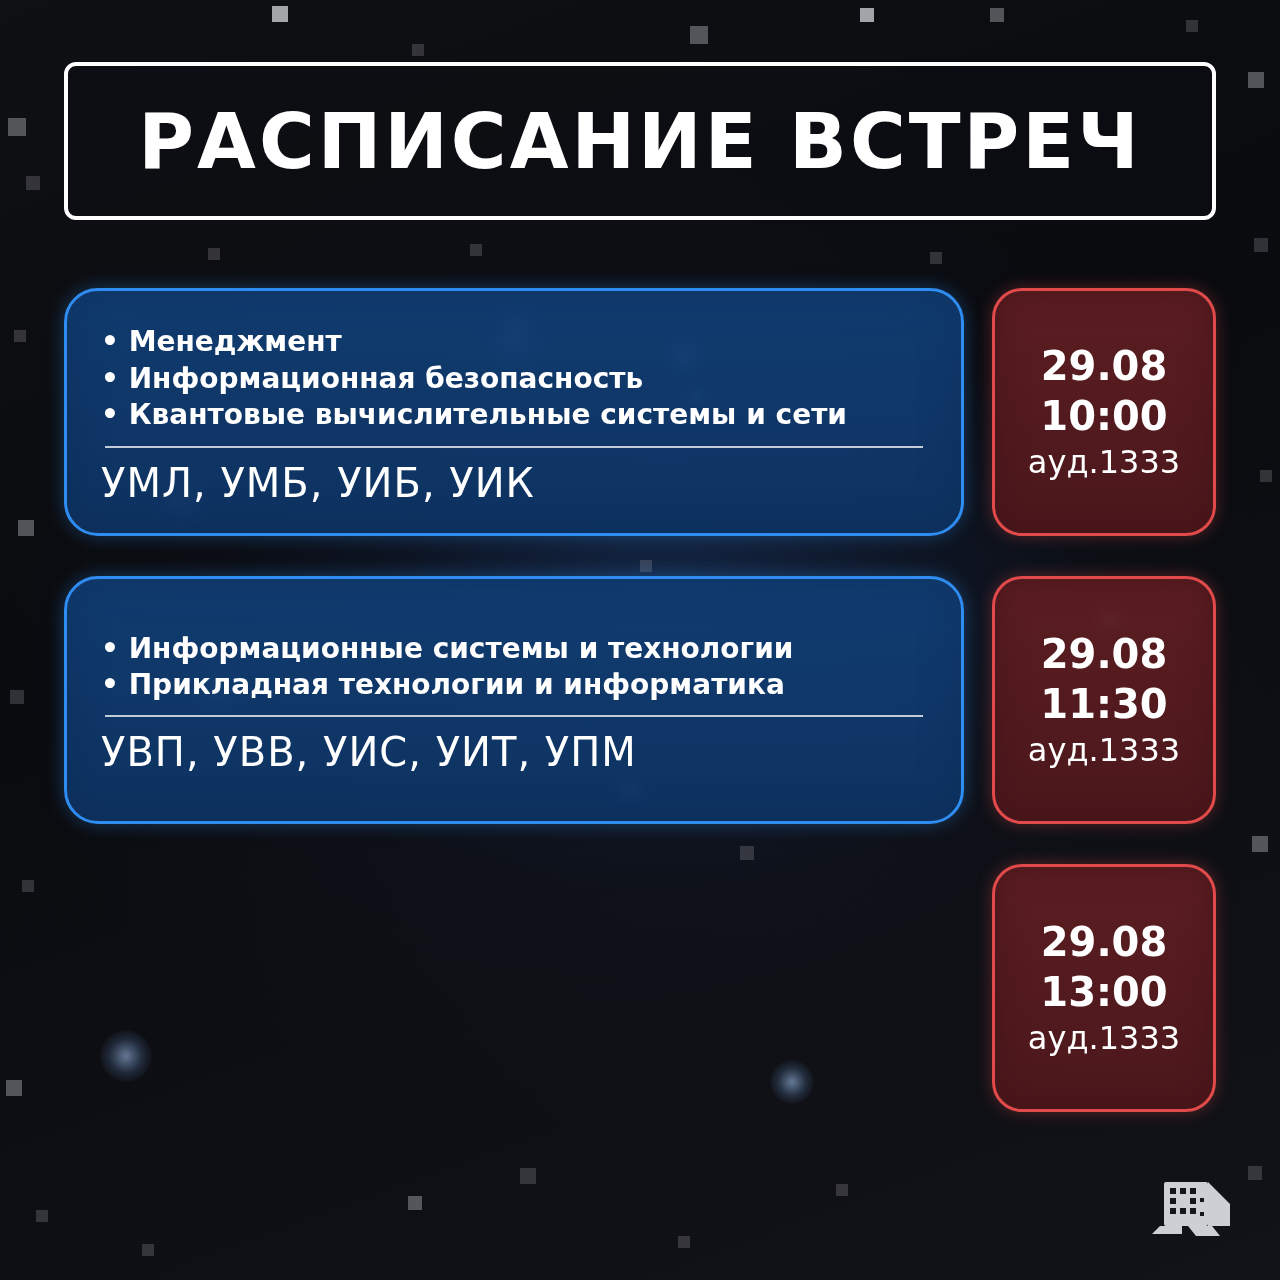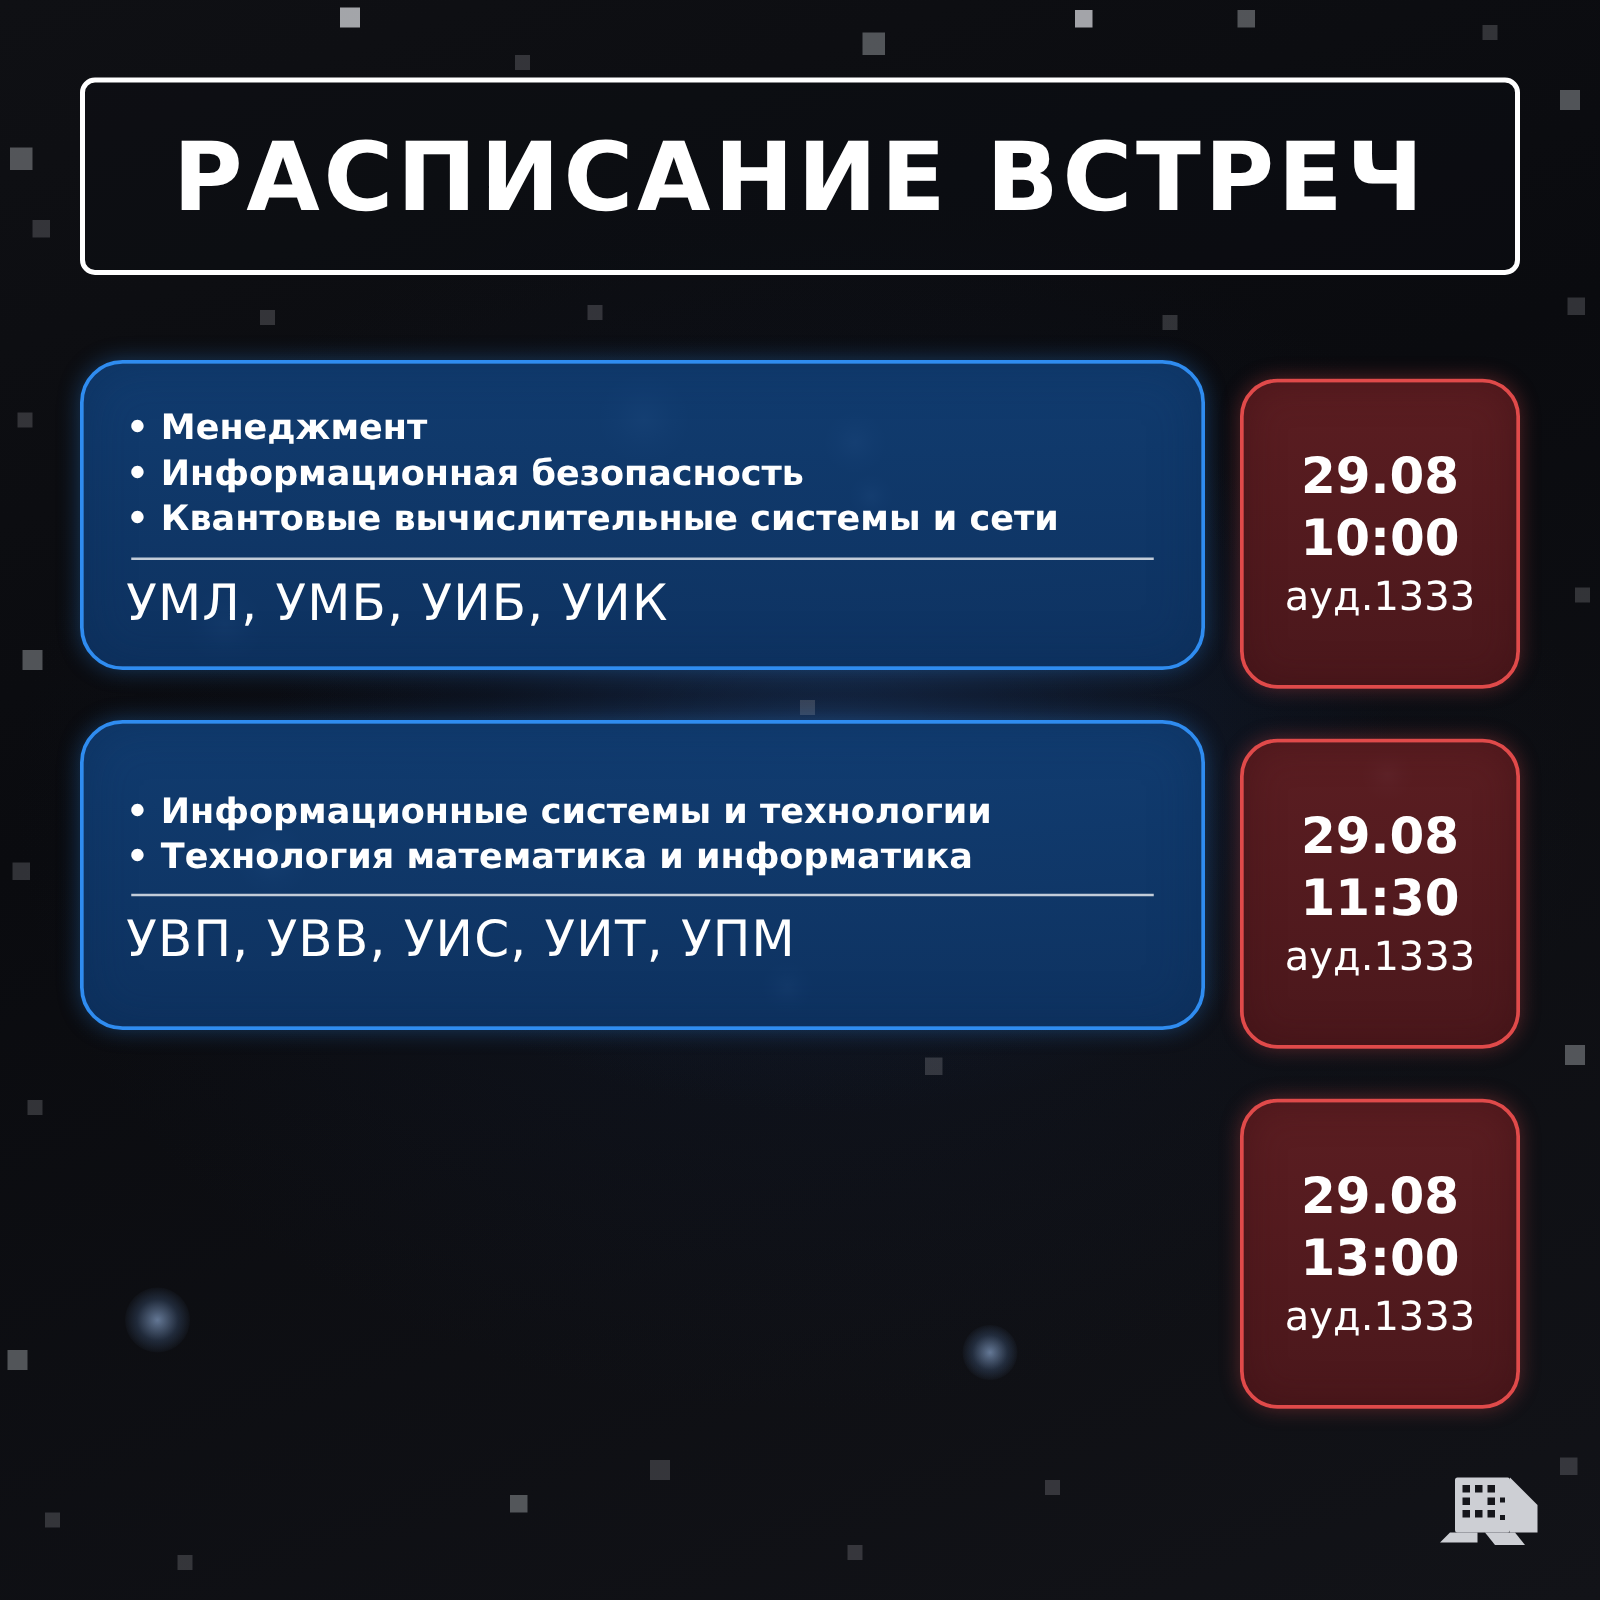--- a/index.html
+++ b/index.html
@@ -115,21 +115,21 @@
   .groups {
     color: #ffffff;
     font-size: 40px;
     letter-spacing: 1px;
     font-family: "DejaVu Sans", sans-serif;
   }
 
   .time-card {
     position: absolute;
     left: 992px;
-    top: 15px;
+    top: 0;
     width: 224px;
     height: 248px;
     box-sizing: border-box;
     border: 3px solid #e04a4a;
     border-radius: 30px;
     background: linear-gradient(180deg, rgba(95,30,34,0.95) 0%, rgba(78,24,28,0.95) 100%);
     box-shadow: 0 0 16px rgba(224,74,74,0.35), inset 0 0 30px rgba(60,15,20,0.5);
     display: flex;
     flex-direction: column;
     align-items: center;
@@ -228,21 +228,21 @@
         <div class="date">29.08</div>
         <div class="time">10:00</div>
         <div class="room">ауд.1333</div>
       </div>
     </div>
 
     <div class="row">
       <div class="subject-card">
         <ul class="subject-list">
           <li>Информационные системы и технологии</li>
-          <li>Технология математика и информатика</li>
+          <li>Прикладная технологии и информатика</li>
         </ul>
         <div class="divider"></div>
         <div class="groups">УВП, УВВ, УИС, УИТ, УПМ</div>
       </div>
       <div class="time-card">
         <div class="date">29.08</div>
         <div class="time">11:30</div>
         <div class="room">ауд.1333</div>
       </div>
     </div>

